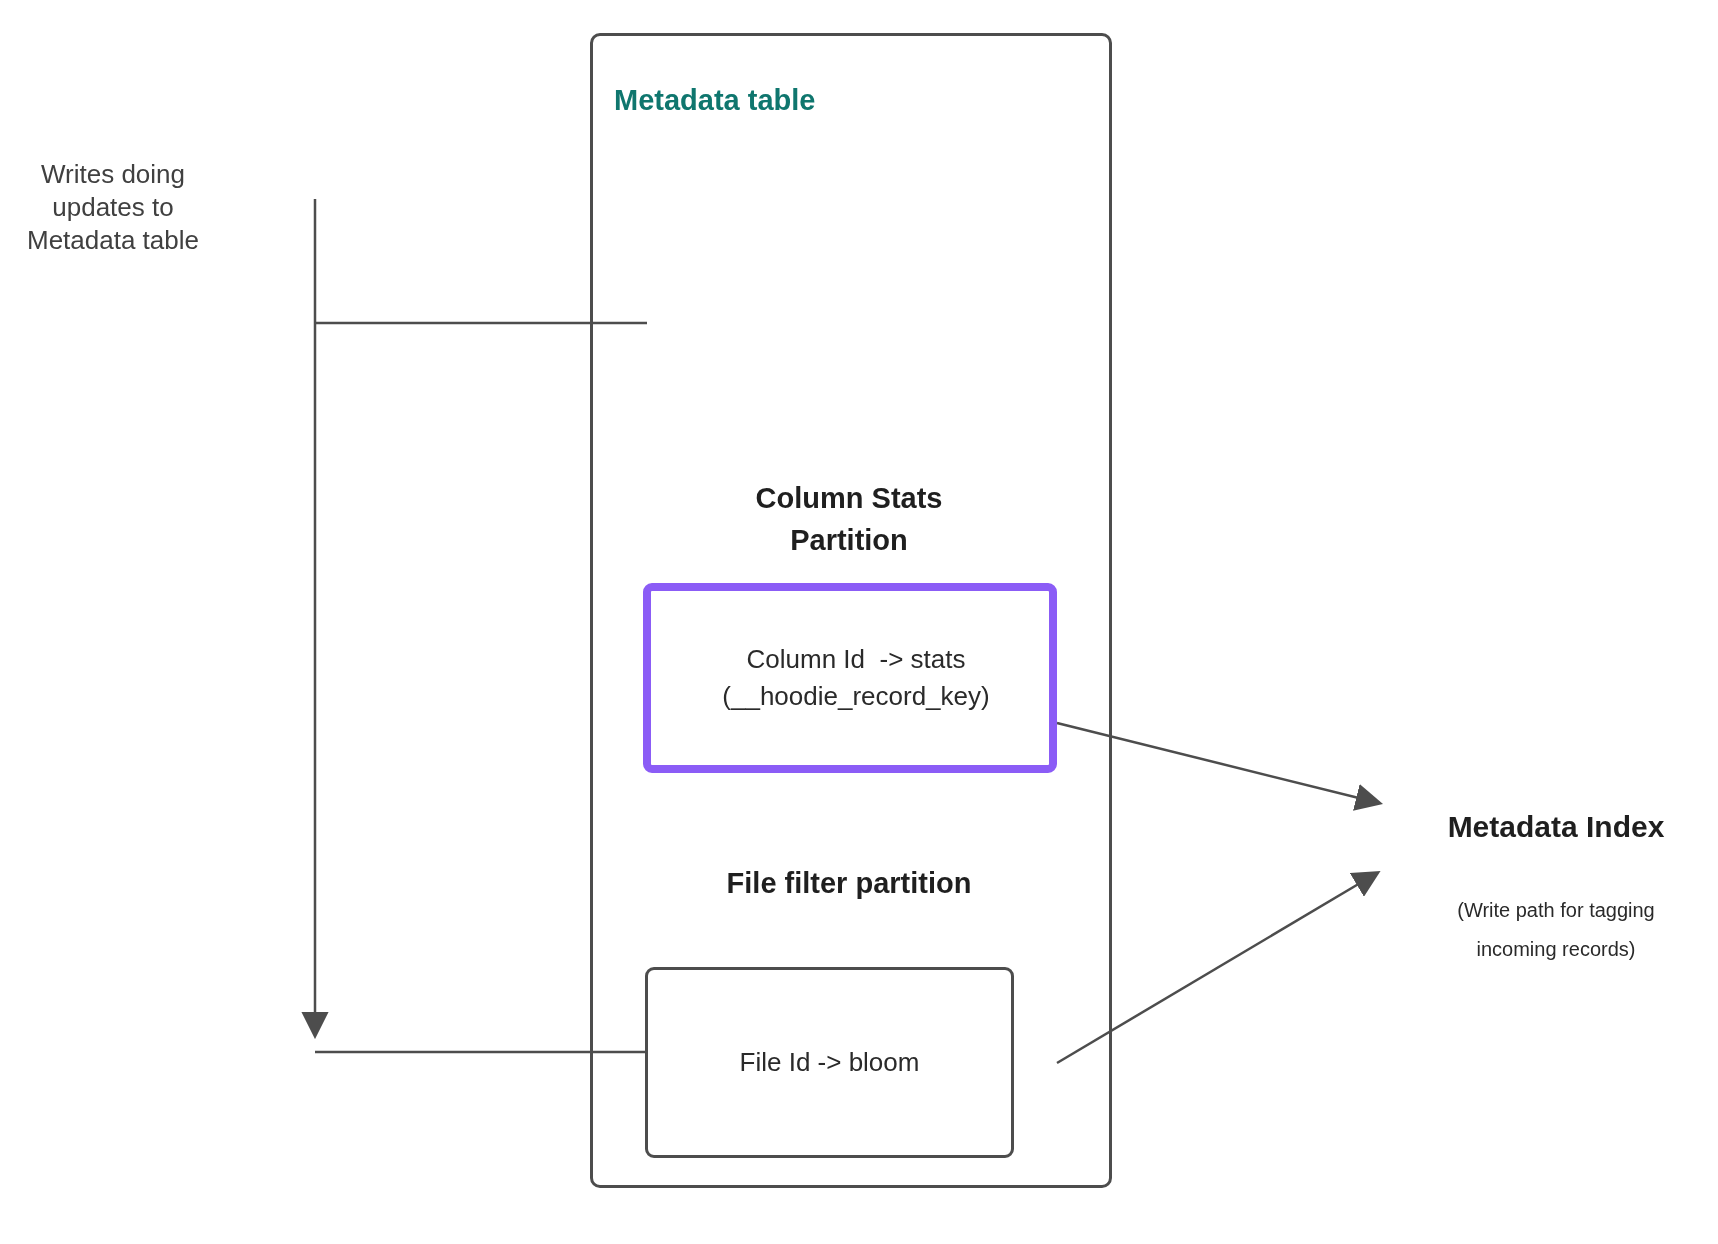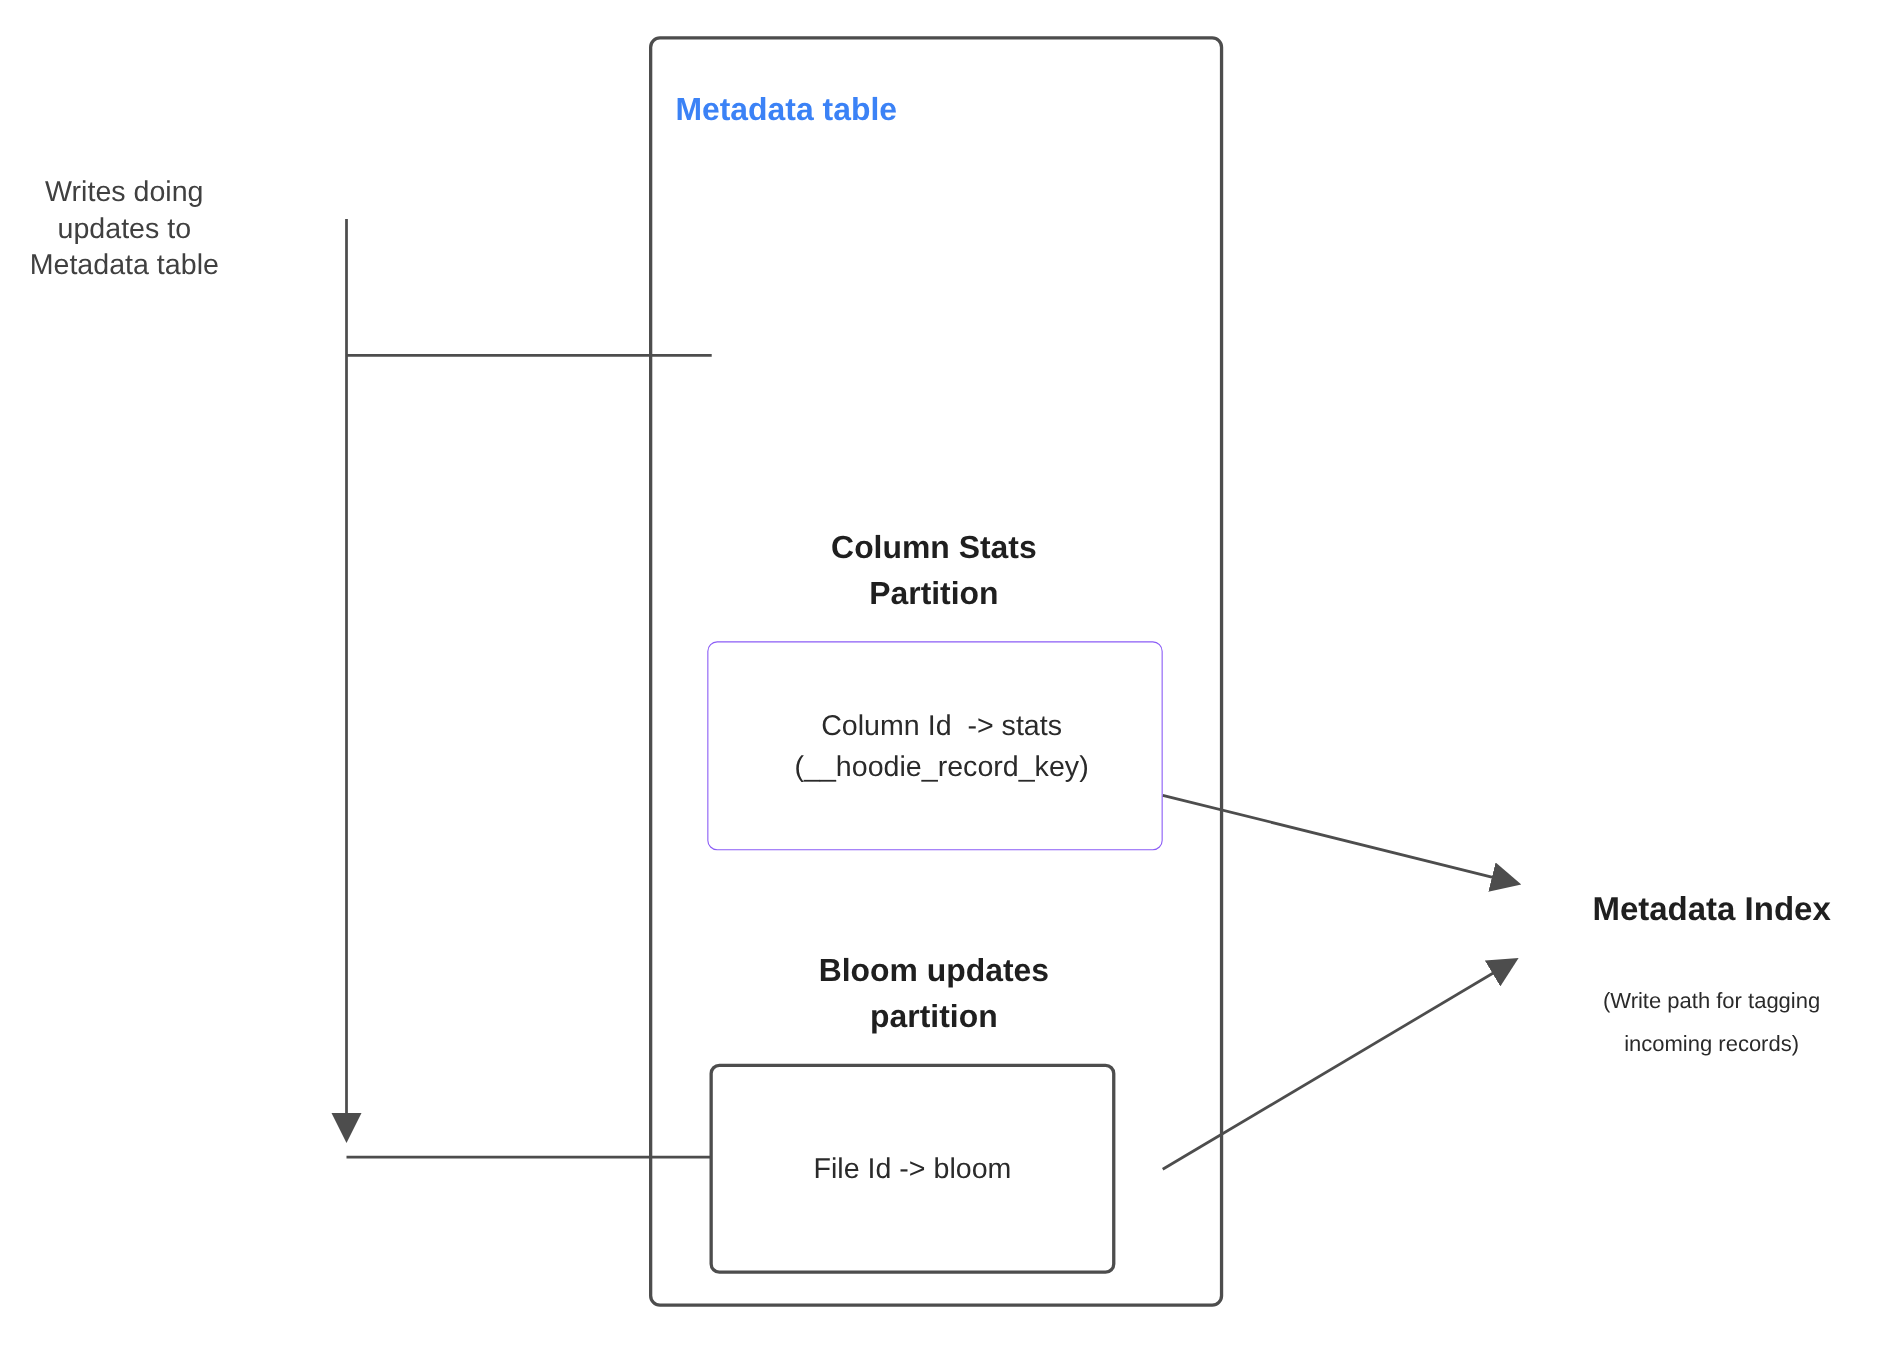--- a/index.html
+++ b/index.html
@@ -41,27 +41,27 @@
     border: 3px solid #4d4d4d;
     border-radius: 9px;
     background: #ffffff00;
     display: flex;
     flex-direction: column;
     align-items: center;
     justify-content: center;
     text-align: center;
   }
   .inner-box.emphasis {
-    border: 1px solid #8b5cf6;
+    border: 8px solid #8b5cf6;
     padding-left: 12px;
   }
   .box-title {
     font-size: 29px;
     font-weight: bold;
-    color: #3b82f6;
+    color: #0f766e;
   }
   .part-heading {
     font-size: 29px;
     font-weight: bold;
     color: #1f1f1f;
     text-align: center;
     line-height: 42px;
   }
   .mapping-text {
     font-size: 26px;
@@ -113,21 +113,21 @@
 
 
 
   <div class="abs part-heading" style="left:719px; top:477px; width:260px;">Column Stats Partition</div>
 
   <div class="abs inner-box emphasis" style="left:643px; top:583px; width:414px; height:190px;">
     <div class="mapping-text">Column Id  -&gt; stats</div>
     <div class="mapping-text">(__hoodie_record_key)</div>
   </div>
 
-  <div class="abs part-heading" style="left:719px; top:862px; width:260px;">Bloom updates partition</div>
+  <div class="abs part-heading" style="left:719px; top:862px; width:260px;">File filter partition</div>
 
   <div class="abs inner-box" style="left:645px; top:967px; width:369px; height:191px;">
     <div class="mapping-text">File Id -&gt; bloom</div>
   </div>
 
   <div class="abs mi-title" style="left:1391px; top:810px; width:330px;">Metadata Index</div>
 
   <div class="abs mi-subtitle" style="left:1436px; top:891px; width:240px;">(Write path for tagging incoming records)</div>
 
 </div>

